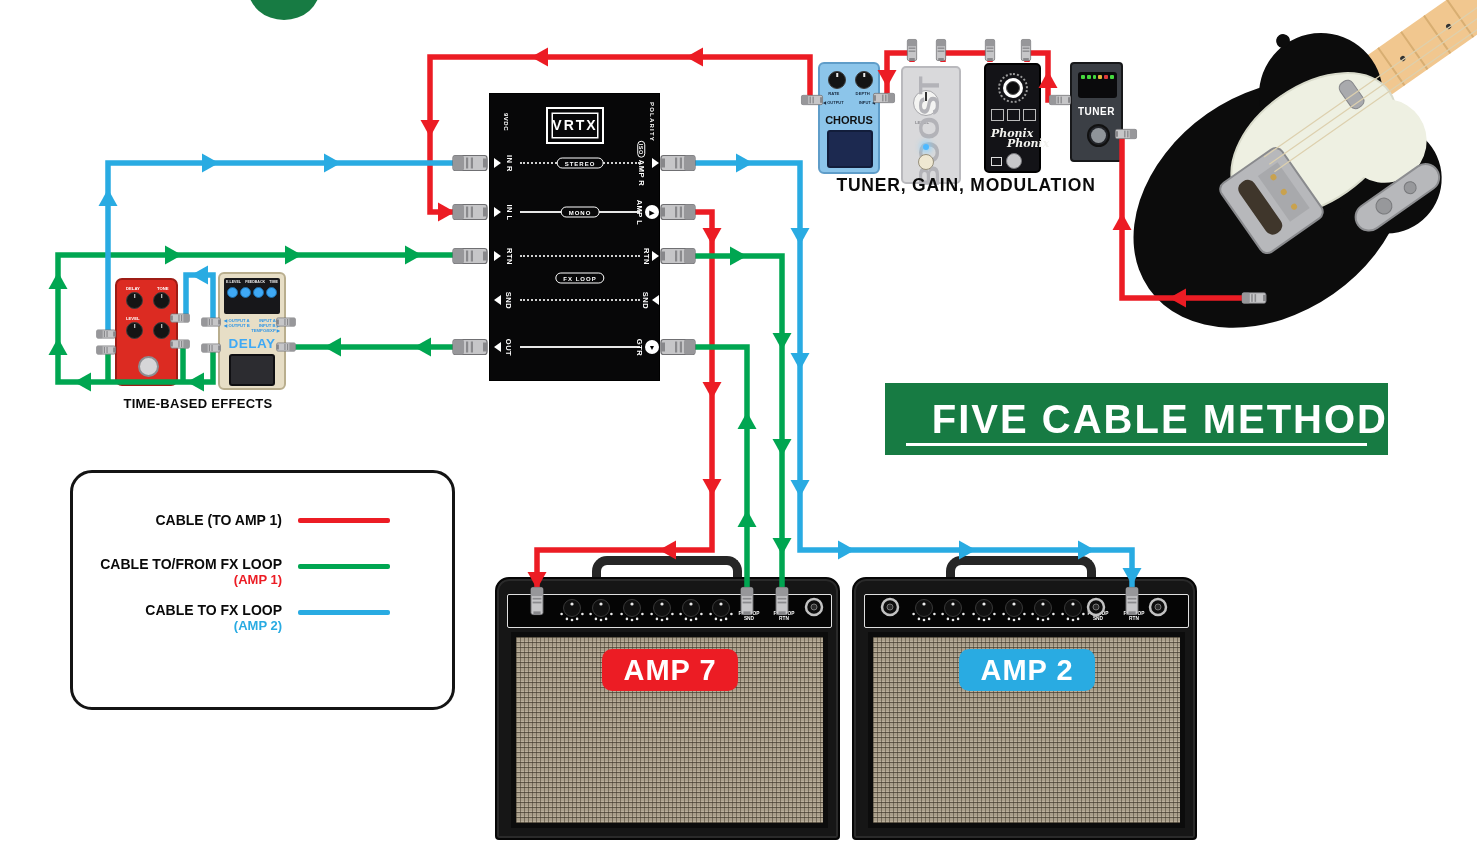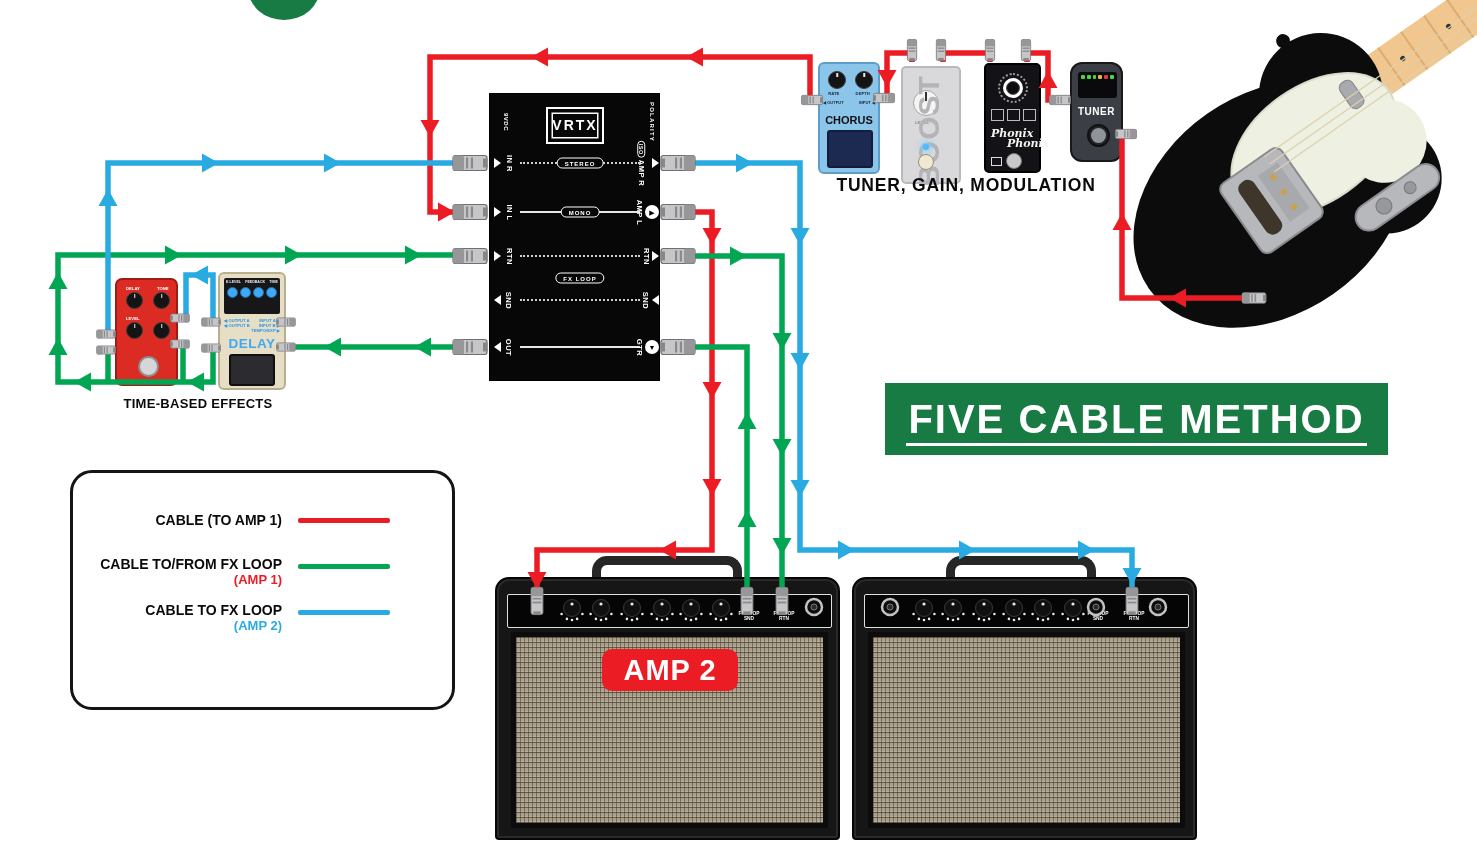--- a/index.html
+++ b/index.html
@@ -62,21 +62,21 @@
   .chorus .kl{position:absolute;top:27px;width:100%;display:flex;justify-content:space-around;
     font-size:4.2px;font-weight:bold;color:#17293f}
   .chorus .pad{position:absolute;left:7px;top:66px;width:46px;height:38px;background:#1c2950;border:2px solid #121d3b;border-radius:3px}
   .boost{left:901px;top:66px;width:60px;height:118px;background:#d9d9db;border:2px solid #b9b9bd;border-radius:5px}
   .boost .bn{position:absolute;right:-26px;top:46px;font-weight:bold;font-size:30px;color:#b3b3b8;
     transform:rotate(-90deg);transform-origin:center;letter-spacing:1px}
   .boost .kl{position:absolute;top:52px;left:0;width:38px;text-align:center;font-size:4.4px;font-weight:bold;color:#8b8b90}
   .uphx{left:984px;top:63px;width:57px;height:110px;background:#131317;border:2px solid #000;border-radius:5px}
   .uphx .nm{position:absolute;left:5px;top:64px;color:#f2f2ee;font-family:"DejaVu Serif",serif;
     font-style:italic;font-weight:bold;font-size:11px;line-height:10px}
-  .tunerp{left:1070px;top:62px;width:53px;height:100px;background:#3b3f45;border:2px solid #17181a;border-radius:12px}
+  .tunerp{left:1070px;top:62px;width:53px;height:100px;background:#3b3f45;border:2px solid #17181a;border-radius:4px}
   .tunerp .disp{position:absolute;left:6px;top:8px;width:39px;height:26px;background:#0a0a0c;border-radius:3px;
     display:flex;gap:2px;padding:3px 3px;align-items:flex-start}
   .tunerp .disp b{width:4px;height:4px;border-radius:1px}
   .tunerp .nm{position:absolute;top:42px;width:100%;text-align:center;color:#fff;font-weight:bold;font-size:10px;letter-spacing:.5px}
   .redp{left:115px;top:278px;width:63px;height:108px;background:#dc2b22;border:2px solid #9e1c15;border-radius:7px}
   .redp .kl{position:absolute;font-size:4.2px;font-weight:bold;color:#fff;white-space:nowrap}
   .bossd{left:218px;top:272px;width:68px;height:118px;background:#e7dec6;border:2px solid #b9ae8e;border-radius:6px}
   .bossd .panel{position:absolute;left:4px;top:4px;width:56px;height:36px;background:#17171a;border-radius:2px}
   .bossd .tl{position:absolute;top:1.5px;width:100%;display:flex;justify-content:space-around;
     font-size:3.6px;color:#e8e8e8;font-weight:bold}
@@ -238,49 +238,50 @@
     <span class="knob" style="left:29px;top:9px;width:11px;height:11px;background:#3fa9f5;border-color:#1d6ca8"></span>
     <span class="knob" style="left:42px;top:9px;width:11px;height:11px;background:#3fa9f5;border-color:#1d6ca8"></span>
   </div>
   <div class="iol"><span>◀ OUTPUT A</span><br><span>◀ OUTPUT B</span></div>
   <div class="ior"><span>INPUT A ▶</span><br><span>INPUT B ▶</span><br><span>TEMPO/EXP ▶</span></div>
   <div class="nm">DELAY</div>
   <div class="pad"></div>
 </div>
 <div class="abs grouplab" style="left:78px;top:396px;width:240px;font-size:13px;letter-spacing:.3px">TIME-BASED EFFECTS</div>
 
-<div class="abs banner" style="background: rgb(23, 123, 67);">
+<div class="abs banner" style="background: rgb(23, 123, 67); justify-content: flex-end;">
   <span class="t">FIVE CABLE METHOD</span>
   <span class="u"></span>
 </div>
 
 <div class="abs legend"></div>
 <div class="ltext" style="top:512px">CABLE (TO AMP 1)</div>
 <div class="lline" style="top: 518px; background: rgb(236, 28, 36);"></div>
 <div class="ltext" style="top:556px">CABLE TO/FROM FX LOOP</div>
 <div class="lsub" style="top: 572px; color: rgb(236, 28, 36);">(AMP 1)</div>
 <div class="lline" style="top: 564px; background: rgb(0, 166, 81);"></div>
 <div class="ltext" style="top:602px">CABLE TO FX LOOP</div>
 <div class="lsub" style="top: 618px; color: rgb(41, 171, 226);">(AMP 2)</div>
 <div class="lline" style="top: 610px; background: rgb(41, 171, 226);"></div>
 
 <div class="abs handle" style="left:592px;top:556px"></div>
 <div class="abs handle" style="left:946px;top:556px"></div>
 <div class="abs amp" style="left:495px;top:577px">
   <div class="apanel"></div>
   <div class="grille"></div>
-  <div class="badge" style="left: 105px; background: rgb(236, 28, 36);">AMP 2</div>
+  <div class="badge" style="left: 105px; background: rgb(236, 28, 36);">AMP 7</div>
   <div class="fxlab" style="left:235px;top:32px">
     <span>FX LOOP</span><br><span>SND</span></div>
   <div class="fxlab" style="left:270px;top:32px">
     <span>FX LOOP</span><br><span>RTN</span></div>
 </div>
 <div class="abs amp" style="left:852px;top:577px">
   <div class="apanel"></div>
   <div class="grille"></div>
+  <div class="badge" style="left: 105px; background: rgb(41, 171, 226);">AMP 2</div>
   <div class="fxlab" style="left:227px;top:32px">
     <span>FX LOOP</span><br><span>SND</span></div>
   <div class="fxlab" style="left:263px;top:32px">
     <span>FX LOOP</span><br><span>RTN</span></div>
 </div>
 
 <svg id="wires" width="1477" height="842" viewBox="0 0 1477 842">
   <g transform="rotate(-35 1285 185)">
     <rect x="1390" y="126" width="270" height="46" fill="#f1c78f"></rect>
     <g stroke="#d8ae72" stroke-width="2">

